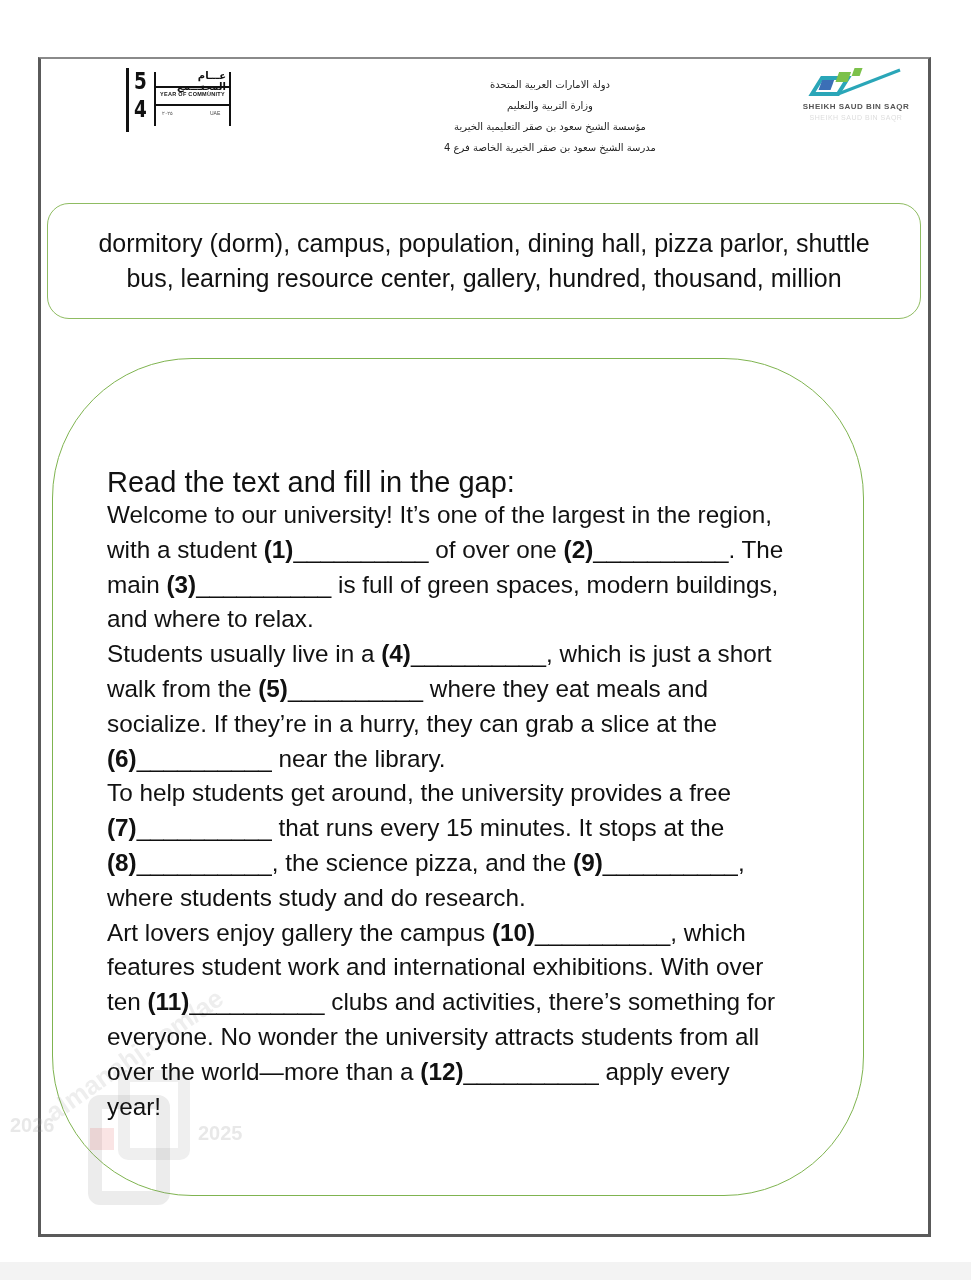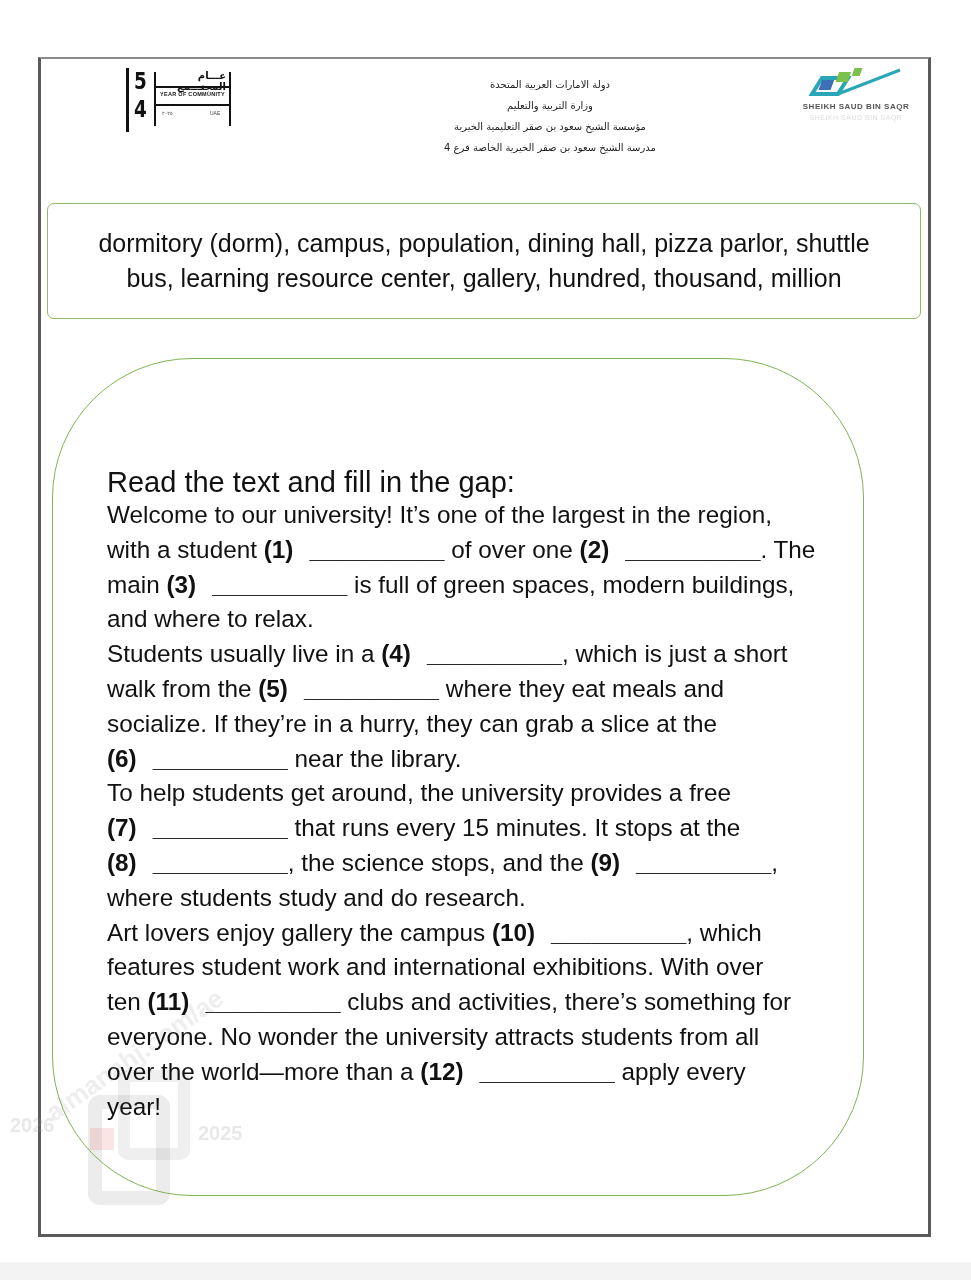--- a/index.html
+++ b/index.html
@@ -38,39 +38,39 @@
   .school-logo { position:absolute; left:786px; top:64px; width:140px; height:64px; }
   .school-logo svg { position:absolute; left:22px; top:0; }
   .school-logo .name { position:absolute; left:0; top:38px; width:140px; text-align:center;
     font-size:8px; font-weight:bold; letter-spacing:0.5px; color:#555; }
   .school-logo .name-ghost { position:absolute; left:0; top:50px; width:140px; text-align:center;
     font-size:7px; letter-spacing:0.5px; color:#ddd; }
 
   
   .word-bank {
     position:absolute; left:47px; top:203px; width:874px; height:116px; box-sizing:border-box;
-    border:1.5px solid #8fbc62; border-radius:7px;
+    border:1.5px solid #8fbc62; border-radius:22px;
     display:flex; align-items:center; justify-content:center; text-align:center;
     font-family:"Liberation Sans", sans-serif; font-size:25px; line-height:35px; color:#111;
     padding:0 32px;
   }
 
   
   .reading-box {
     position:absolute; left:52px; top:358px; width:812px; height:838px; box-sizing:border-box;
     border:1.5px solid #7fb450; border-radius:140px;
   }
   .reading {
     position:absolute; left:107px; top:462px; width:760px;
     font-family:"Liberation Sans", sans-serif; font-size:24.3px; line-height:34.8px; color:#111;
   }
   .reading .title { font-size:29px; line-height:40px; text-underline-offset:3px; margin-bottom:-4px; }
   .reading .line { white-space:nowrap; }
   .reading b { font-weight:bold; }
-  .reading .blank { font-weight:bold;padding-left:16px; }
+  .reading .blank { font-weight:normal; }
 
   
   .watermark { position:absolute; left:20px; top:1030px; width:260px; height:230px; pointer-events:none; }
   .watermark .phone { position:absolute; left:68px; top:65px; width:82px; height:110px; border:14px solid rgba(150,150,150,0.18); border-radius:12px; box-sizing:border-box; }
   .watermark .phone2 { position:absolute; left:98px; top:40px; width:72px; height:90px; border:12px solid rgba(150,150,150,0.15); border-radius:10px; box-sizing:border-box; }
   .watermark .red { position:absolute; left:70px; top:98px; width:24px; height:22px; background:rgba(230,120,120,0.2); }
   .watermark .y1 { position:absolute; left:-10px; top:84px; font-size:20px; font-weight:bold; color:rgba(150,150,150,0.22); }
   .watermark .y2 { position:absolute; left:178px; top:92px; font-size:20px; font-weight:bold; color:rgba(150,150,150,0.22); }
   .watermark .site { position:absolute; left:10px; top:10px; font-size:26px; font-weight:bold; color:rgba(150,150,150,0.16); transform:rotate(-35deg); }
 </style>
@@ -134,21 +134,21 @@
       <div class="line"><span>Welcome to our university! It’s one of the largest in the region,</span></div>
       <div class="line"><span>with a student </span><b>(1)</b><span class="blank">__________</span><span> of over one </span><b>(2)</b><span class="blank">__________</span><span>. The</span></div>
       <div class="line"><span>main </span><b>(3)</b><span class="blank">__________</span><span> is full of green spaces, modern buildings,</span></div>
       <div class="line"><span>and where to relax.</span></div>
       <div class="line"><span>Students usually live in a </span><b>(4)</b><span class="blank">__________</span><span>, which is just a short</span></div>
       <div class="line"><span>walk from the </span><b>(5)</b><span class="blank">__________</span><span> where they eat meals and</span></div>
       <div class="line"><span>socialize. If they’re in a hurry, they can grab a slice at the</span></div>
       <div class="line"><b>(6)</b><span class="blank">__________</span><span> near the library.</span></div>
       <div class="line"><span>To help students get around, the university provides a free</span></div>
       <div class="line"><b>(7)</b><span class="blank">__________</span><span> that runs every 15 minutes. It stops at the</span></div>
-      <div class="line"><b>(8)</b><span class="blank">__________</span><span>, the science stops, and the </span><b>(9)</b><span class="blank">__________</span><span>,</span></div>
+      <div class="line"><b>(8)</b><span class="blank">__________</span><span>, the science pizza, and the </span><b>(9)</b><span class="blank">__________</span><span>,</span></div>
       <div class="line"><span>where students study and do research.</span></div>
       <div class="line"><span>Art lovers enjoy gallery the campus </span><b>(10)</b><span class="blank">__________</span><span>, which</span></div>
       <div class="line"><span>features student work and international exhibitions. With over</span></div>
       <div class="line"><span>ten </span><b>(11)</b><span class="blank">__________</span><span> clubs and activities, there’s something for</span></div>
       <div class="line"><span>everyone. No wonder the university attracts students from all</span></div>
       <div class="line"><span>over the world—more than a </span><b>(12)</b><span class="blank">__________</span><span> apply every</span></div>
       <div class="line"><span>year!</span></div>
     </div>
 </div>
 

